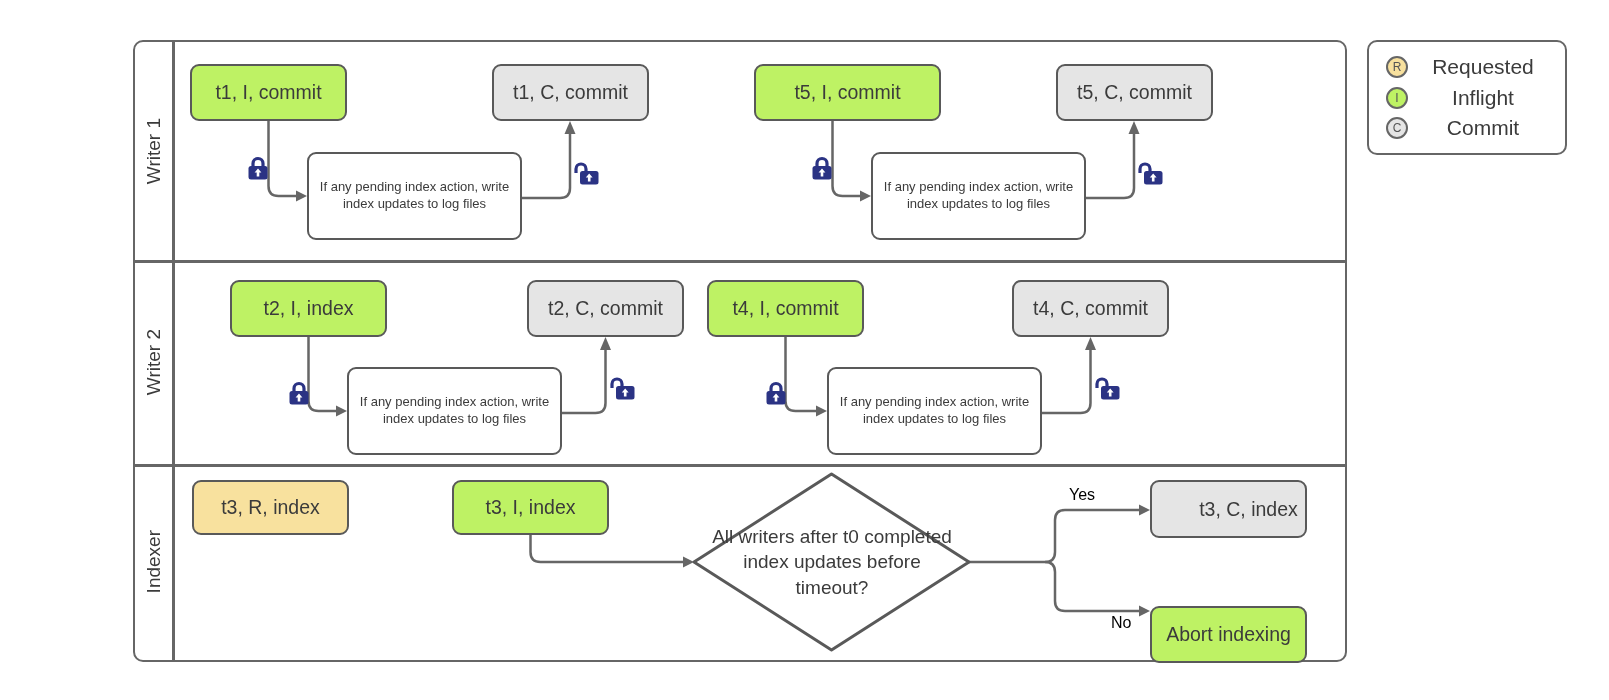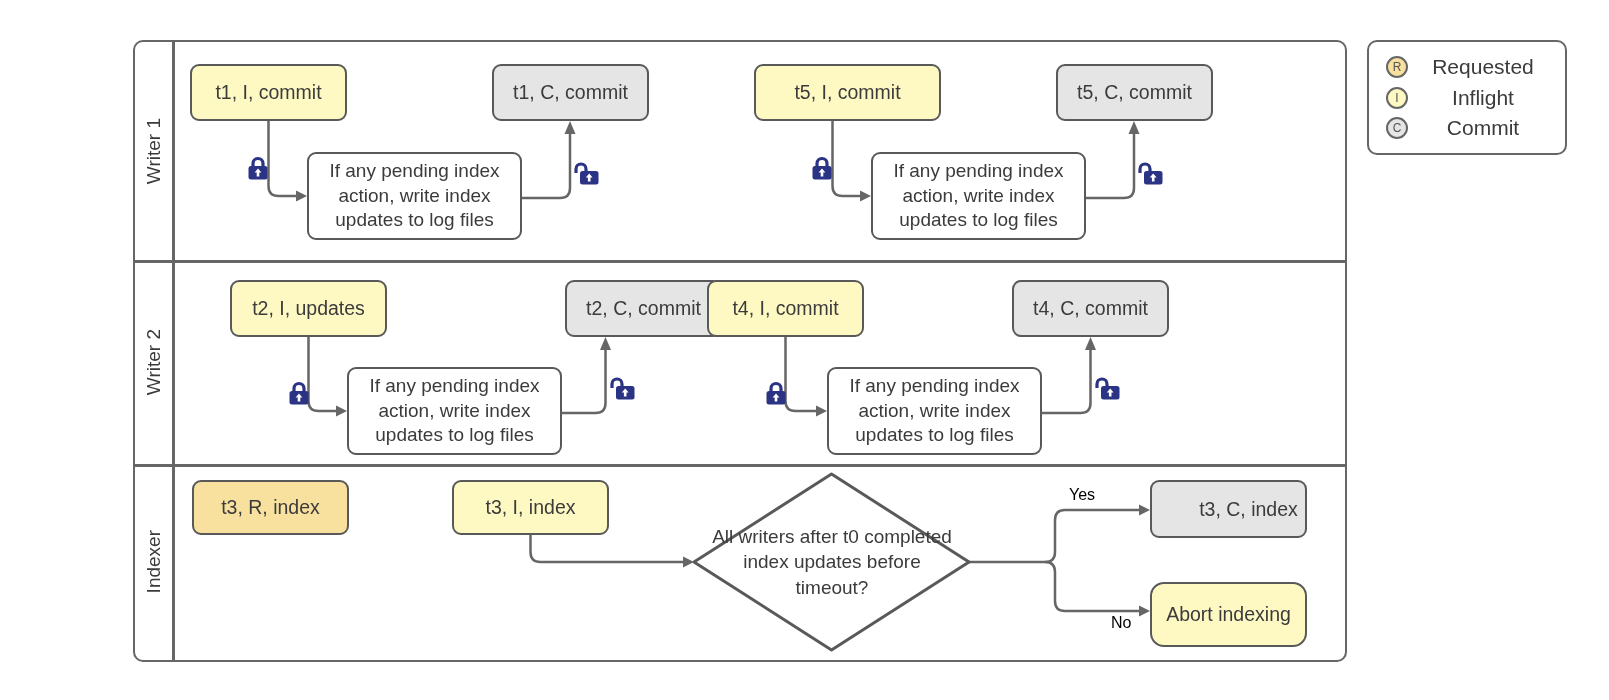--- a/index.html
+++ b/index.html
@@ -17,24 +17,24 @@
     position:absolute;left:0;width:38px;display:flex;align-items:center;justify-content:center;
     font-size:19px;color:#3b3b3b;
   }
   .lane-label span{writing-mode:vertical-rl;transform:rotate(180deg);white-space:nowrap;}
   .wires{position:absolute;left:0;top:0;width:1210px;height:618px;pointer-events:none;}
   .node{
     position:absolute;box-sizing:border-box;border:2.5px solid #595959;border-radius:9px;
     display:flex;align-items:center;justify-content:center;text-align:center;
     font-size:19.5px;color:#3b3b3b;
   }
-  .inflight{background:#fef9c3;}
+  .inflight{background:#bef264;}
   .commit{background:#e5e5e5;}
   .requested{background:#f8e19e;}
-  .process{background:#ffffff;font-size:19px;line-height:1.3;padding:4px 8px;}
+  .process{background:#ffffff;font-size:13px;line-height:1.3;padding:4px 8px;}
   .diamond-text{
     position:absolute;display:flex;align-items:center;justify-content:center;
     text-align:center;font-size:19px;line-height:1.33;pointer-events:none;
   }
   .branch-label{position:absolute;font-size:16px;color:#000000;}
   .lock{position:absolute;}
   .legend{
     position:absolute;left:1367px;top:40px;width:200px;height:115px;box-sizing:border-box;
     border:2.5px solid #666;border-radius:10px;background:#fff;
     display:flex;flex-direction:column;justify-content:space-evenly;padding:6px 12px 6px 17px;
@@ -96,34 +96,34 @@
     <span>Indexer</span>
     </div>
 
   <div class="node inflight" style="left:55px;top:22px;width:157px;height:57px;">t1, I, commit</div>
   <div class="node commit" style="left:357px;top:22px;width:157px;height:57px;">t1, C, commit</div>
   <div class="node process" style="left:172px;top:110px;width:215px;height:88px;">If any pending index action, write index updates to log files</div>
   <div class="node inflight" style="left:619px;top:22px;width:187px;height:57px;">t5, I, commit</div>
   <div class="node commit" style="left:921px;top:22px;width:157px;height:57px;">t5, C, commit</div>
   <div class="node process" style="left:736px;top:110px;width:215px;height:88px;">If any pending index action, write index updates to log files</div>
 
-  <div class="node inflight" style="left:95px;top:238px;width:157px;height:57px;">t2, I, updates</div>
-  <div class="node commit" style="left:392px;top:238px;width:157px;height:57px;margin-left:38px;">t2, C, commit</div>
+  <div class="node inflight" style="left:95px;top:238px;width:157px;height:57px;">t2, I, index</div>
+  <div class="node commit" style="left:392px;top:238px;width:157px;height:57px;">t2, C, commit</div>
   <div class="node process" style="left:212px;top:325px;width:215px;height:88px;">If any pending index action, write index updates to log files</div>
   <div class="node inflight" style="left:572px;top:238px;width:157px;height:57px;">t4, I, commit</div>
   <div class="node commit" style="left:877px;top:238px;width:157px;height:57px;">t4, C, commit</div>
   <div class="node process" style="left:692px;top:325px;width:215px;height:88px;">If any pending index action, write index updates to log files</div>
 
   <div class="node requested" style="left:57px;top:438px;width:157px;height:55px;">t3, R, index</div>
   <div class="node inflight" style="left:317px;top:438px;width:157px;height:55px;text-align:center;">t3, I, index</div>
   <div class="diamond-text" style="left:577px;top:462px;width:240px;height:116px;">All writers after t0 completed index updates before timeout?</div>
   <div class="branch-label" style="left:934px;top:444px;">Yes</div>
   <div class="branch-label" style="left:976px;top:572px;">No</div>
   <div class="node commit" style="left:1015px;top:438px;width:157px;height:58px;padding-left:40px;">t3, C, index</div>
-  <div class="node inflight" style="left:1015px;top:540px;width:157px;height:65px;border-radius:14px;">Abort indexing</div>
+  <div class="node inflight" style="left:1015px;top:564px;width:157px;height:57px;">Abort indexing</div>
 
   <svg class="lock" style="left:111px;top:112px;" width="24" height="27" viewBox="0 0 24 27">
     <path d="M7,13 V9.5 A5,5 0 0 1 17,9.5 V13" fill="none" stroke="#2b3384" stroke-width="3.2"></path>
     <rect x="2.5" y="12" width="19" height="13.5" rx="2.5" fill="#2b3384"></rect>
     <path d="M12,14.6 L8.6,18.4 H10.7 V22.4 H13.3 V18.4 H15.4 Z" fill="#fff"></path>
   </svg>
   <svg class="lock" style="left:437px;top:117px;" width="28" height="27" viewBox="0 0 28 27">
     <path d="M4,14 V10 A5,5 0 0 1 14,10 V12" fill="none" stroke="#2b3384" stroke-width="3.2"></path>
     <rect x="8" y="12" width="18.5" height="13.5" rx="2.5" fill="#2b3384"></rect>
     <path d="M17.2,14.6 L13.8,18.4 H15.9 V22.4 H18.5 V18.4 H20.6 Z" fill="#fff"></path>

